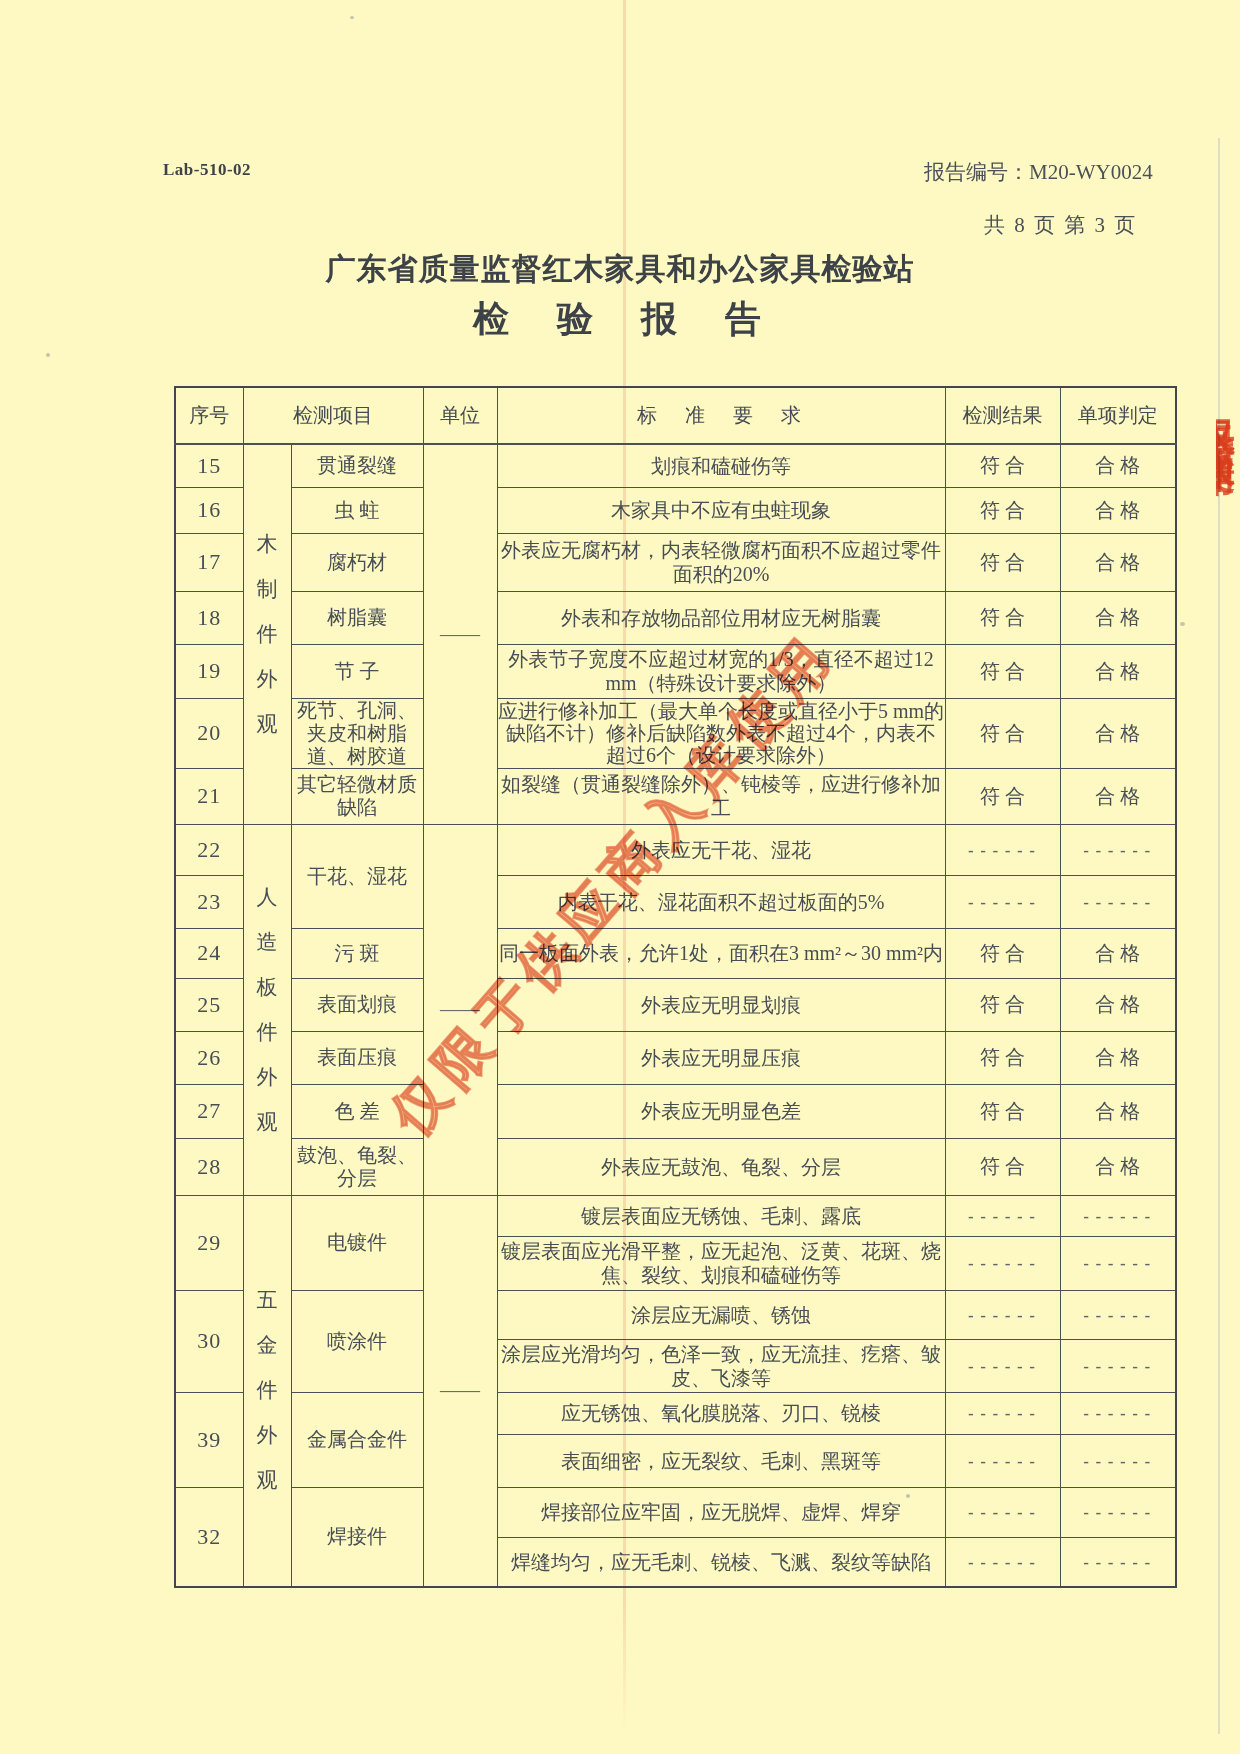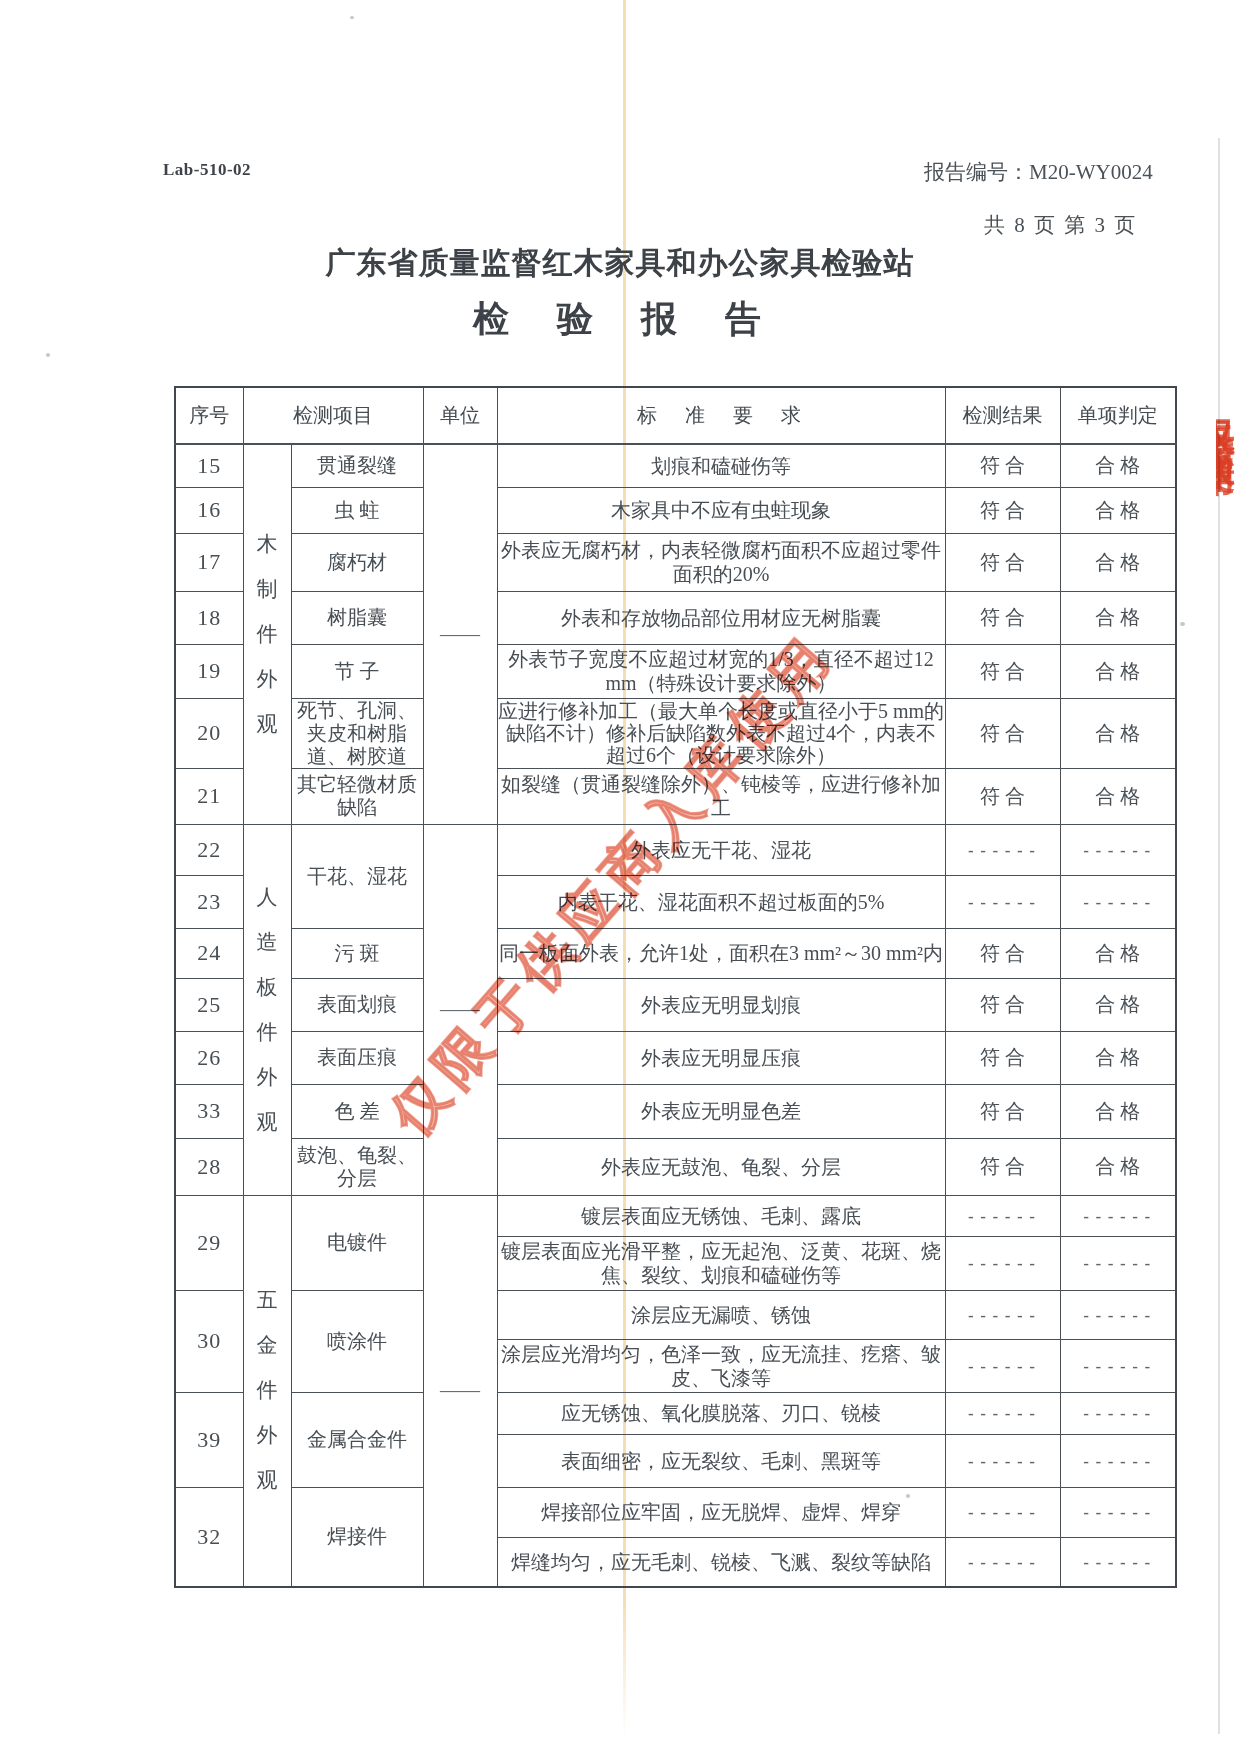--- a/index.html
+++ b/index.html
@@ -1,32 +1,32 @@
 <!DOCTYPE html>
 <html><head>
 <meta charset="utf-8">
 <style>
   html,body{margin:0;padding:0;background:#e8e8e6;}
   .page{
     position:relative;width:1240px;height:1754px;margin:0 auto;
-    background:#ffffff;overflow:hidden;
+    background:#fef9c3;overflow:hidden;
     font-family:"Liberation Serif","DejaVu Serif",serif;
     color:#474e54;
   }
   
   .fold-line{position:absolute;left:623px;top:0;width:3px;height:1736px;
     background:linear-gradient(#f4d7a6 92%,rgba(244,215,166,0));opacity:.85;}
   .edge-line{position:absolute;left:1218px;top:138px;width:2px;height:1596px;
     background:#c3c6c8;opacity:.55;}
   .speck{position:absolute;background:#9aa0a4;border-radius:50%;opacity:.6;}
   
   .lab-code{position:absolute;left:163px;top:160px;font-size:17px;font-weight:bold;color:#3d4349;letter-spacing:.5px;}
   .report-line{position:absolute;left:924px;top:158px;font-size:21px;color:#4a5157;white-space:nowrap;}
   .page-info{position:absolute;left:984px;top:203px;font-size:21px;color:#4a5157;letter-spacing:2px;white-space:nowrap;margin-top:8px;}
-  .station{position:absolute;left:0;right:0;top:243px;text-align:center;
+  .station{position:absolute;left:0;right:0;top:249px;text-align:center;
     font-family:Liberation Mono, monospace;font-weight:700;
     font-size:30px;color:#3c4247;letter-spacing:1px;}
   .doc-title{position:absolute;left:0;right:0;top:295px;text-align:center;
     font-family:"Liberation Sans","DejaVu Sans",sans-serif;font-weight:700;
     font-size:36px;color:#3c4247;letter-spacing:6px;}
   
   table.report{
     position:absolute;left:174px;top:386px;width:1001px;
     border-collapse:collapse;table-layout:fixed;
     font-size:20px;color:#474e54;border-radius:7px;
@@ -191,21 +191,21 @@
       <td>合 格</td>
     </tr>
     <tr style="height:53px">
       <td class="c-no">26</td>
       <td class="c-item">表面压痕</td>
       <td class="c-req">外表应无明显压痕</td>
       <td>符 合</td>
       <td>合 格</td>
     </tr>
     <tr style="height:54px">
-      <td class="c-no">33</td>
+      <td class="c-no">27</td>
       <td class="c-item">色 差</td>
       <td class="c-req">外表应无明显色差</td>
       <td>符 合</td>
       <td>合 格</td>
     </tr>
     <tr style="height:57px">
       <td class="c-no">28</td>
       <td class="c-item">鼓泡、龟裂、分层</td>
       <td class="c-req">外表应无鼓泡、龟裂、分层</td>
       <td>符 合</td>

